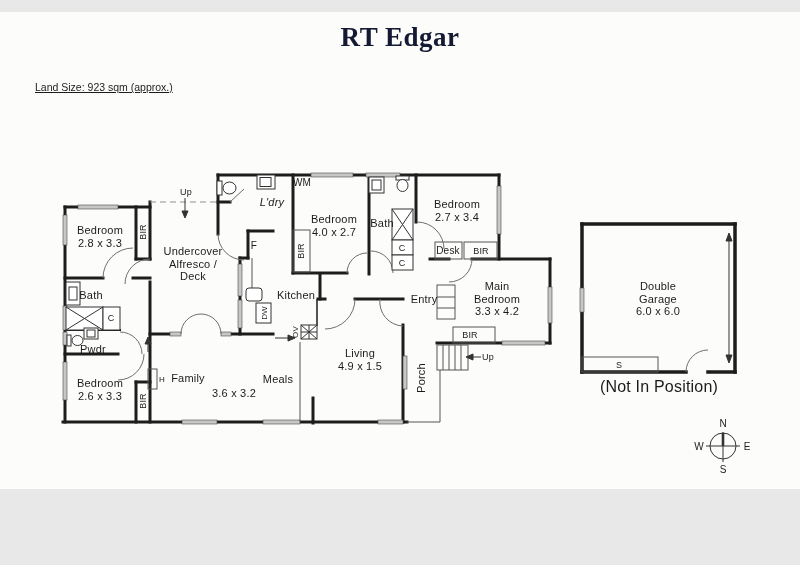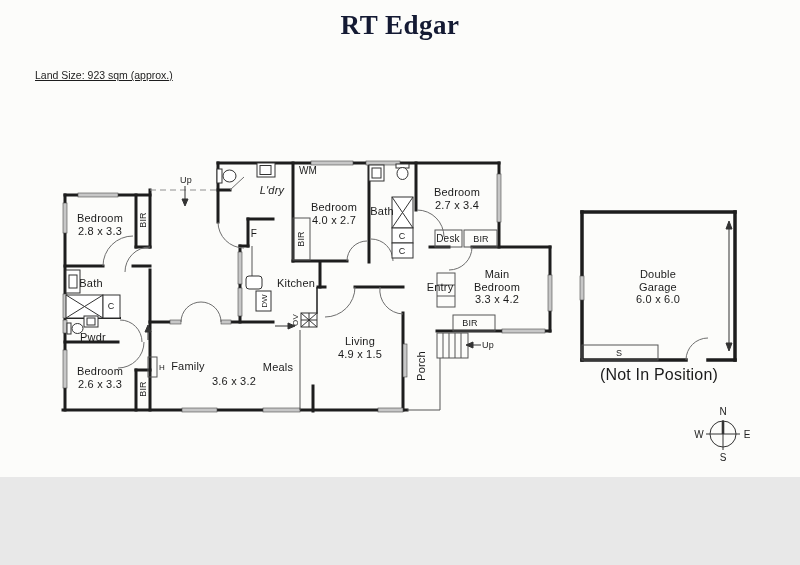--- a/index.html
+++ b/index.html
@@ -1,16 +1,16 @@
 <!DOCTYPE html>
 <html><head>
 <meta charset="utf-8">
 <style>
   html,body{margin:0;padding:0;background:#e8e8e8;}
-  .page{position:relative;width:800px;height:477px;margin:0 auto;background:#fcfcfa;overflow:hidden;
+  .page{position:relative;width:800px;height:477px;margin:12px auto;background:#fcfcfa;overflow:hidden;
         font-family:"Liberation Sans",sans-serif;color:#1c1c1c;}
   .brand{position:absolute;left:0;right:0;top:10px;text-align:center;
          font-family:"Liberation Serif",serif;font-weight:700;font-size:27px;
          letter-spacing:.5px;color:#141a33;}
   .landsize{position:absolute;left:35px;top:69px;font-size:10.5px;color:#1d1d1d;text-decoration:underline;}
   .plan-svg{position:absolute;left:0;top:0;}
   .lbl{position:absolute;transform:translate(-50%,-50%);white-space:nowrap;
        font-size:11px;line-height:12.5px;text-align:center;color:#1b1b1b;letter-spacing:.2px;}
   .lbl span{display:block;}
   .v{transform:translate(-50%,-50%) rotate(-90deg);}
@@ -240,43 +240,48 @@
       <span>3.3 x 4.2</span>
   </div>
   <div class="lbl" style="left:188px;top:366px;">Family</div>
   <div class="lbl" style="left:234px;top:381px;">3.6 x 3.2</div>
   <div class="lbl" style="left:278px;top:367px;">Meals</div>
   <div class="lbl" style="left:360px;top:347px;">
     <span>Living</span>
       <span>4.9 x 1.5</span>
   </div>
   <div class="lbl" style="left:296px;top:283px;">Kitchen</div>
+  <div class="lbl" style="left:193px;top:252px;">
+    <span>Undercover</span>
+      <span>Alfresco /</span>
+      <span>Deck</span>
+  </div>
   <div class="lbl" style="left:272px;top:190px;font-style:italic;">L'dry</div>
   <div class="lbl" style="left:91px;top:283px;">Bath</div>
   <div class="lbl" style="left:382px;top:211px;">Bath</div>
   <div class="lbl" style="left:93px;top:337px;">Pwdr</div>
-  <div class="lbl" style="left:440px;top:287px;">Entry</div>
+  <div class="lbl" style="left:424px;top:287px;">Entry</div>
   <div class="lbl v" style="left:421px;top:366px;">Porch</div>
   <div class="lbl" style="left:658px;top:287px;">
     <span>Double</span>
       <span>Garage</span>
       <span>6.0 x 6.0</span>
   </div>
   <div class="lbl note" style="left:659px;top:375px;">(Not In Position)</div>
 
   <div class="lbl v s9" style="left:143px;top:220px;">BIR</div>
   <div class="lbl v s9" style="left:143px;top:389px;">BIR</div>
   <div class="lbl v s9" style="left:301px;top:239px;">BIR</div>
   <div class="lbl s9" style="left:481px;top:239px;">BIR</div>
   <div class="lbl s9" style="left:470px;top:323px;">BIR</div>
   <div class="lbl s10" style="left:448px;top:239px;">Desk</div>
   <div class="lbl s9" style="left:111px;top:306px;">C</div>
   <div class="lbl s9" style="left:402px;top:236px;">C</div>
   <div class="lbl s9" style="left:402px;top:251px;">C</div>
-  <div class="lbl s10" style="left:286px;top:171px;padding-left:44px;">WM</div>
+  <div class="lbl s10" style="left:302px;top:171px;">WM</div>
   <div class="lbl s10" style="left:254px;top:234px;">F</div>
   <div class="lbl v s8" style="left:264px;top:301px;">DW</div>
   <div class="lbl v s8" style="left:295px;top:320px;">OV</div>
   <div class="lbl s8" style="left:162px;top:367px;">H</div>
   <div class="lbl s9" style="left:619px;top:353px;">S</div>
   <div class="lbl s9" style="left:186px;top:180px;">Up</div>
   <div class="lbl s9" style="left:488px;top:345px;">Up</div>
 
   <div class="compass-l" style="left:723px;top:411px;">N</div>
   <div class="compass-l" style="left:723px;top:457px;">S</div>

